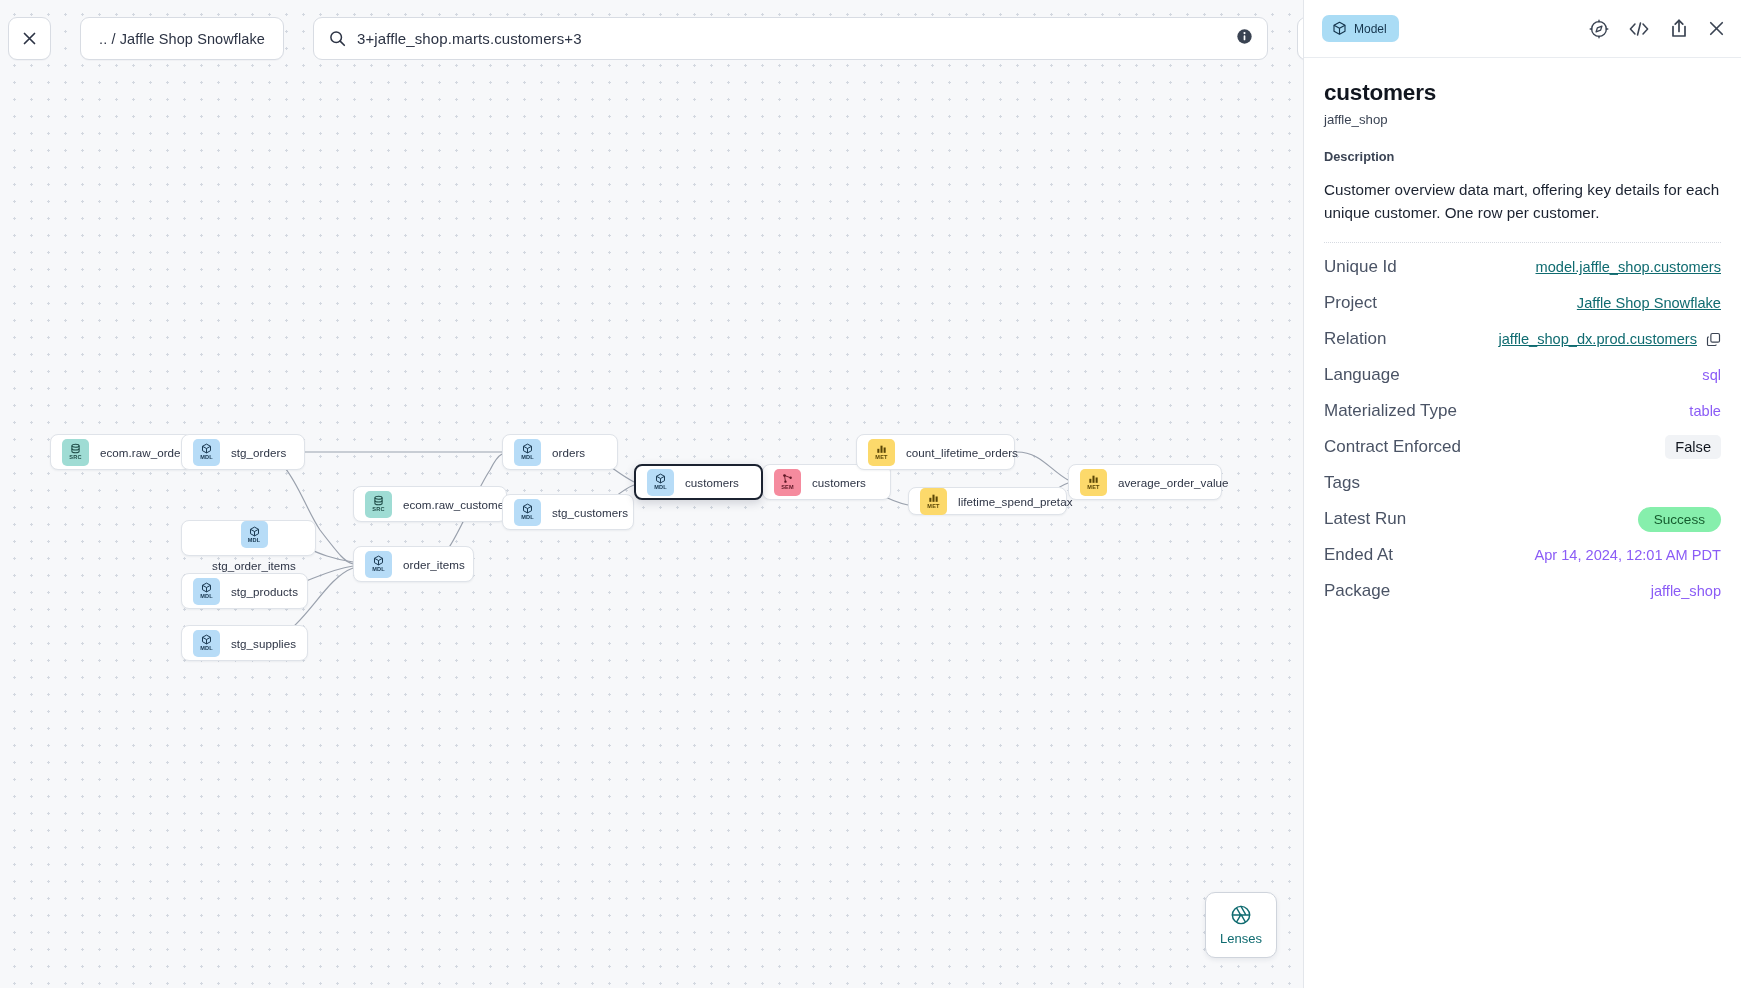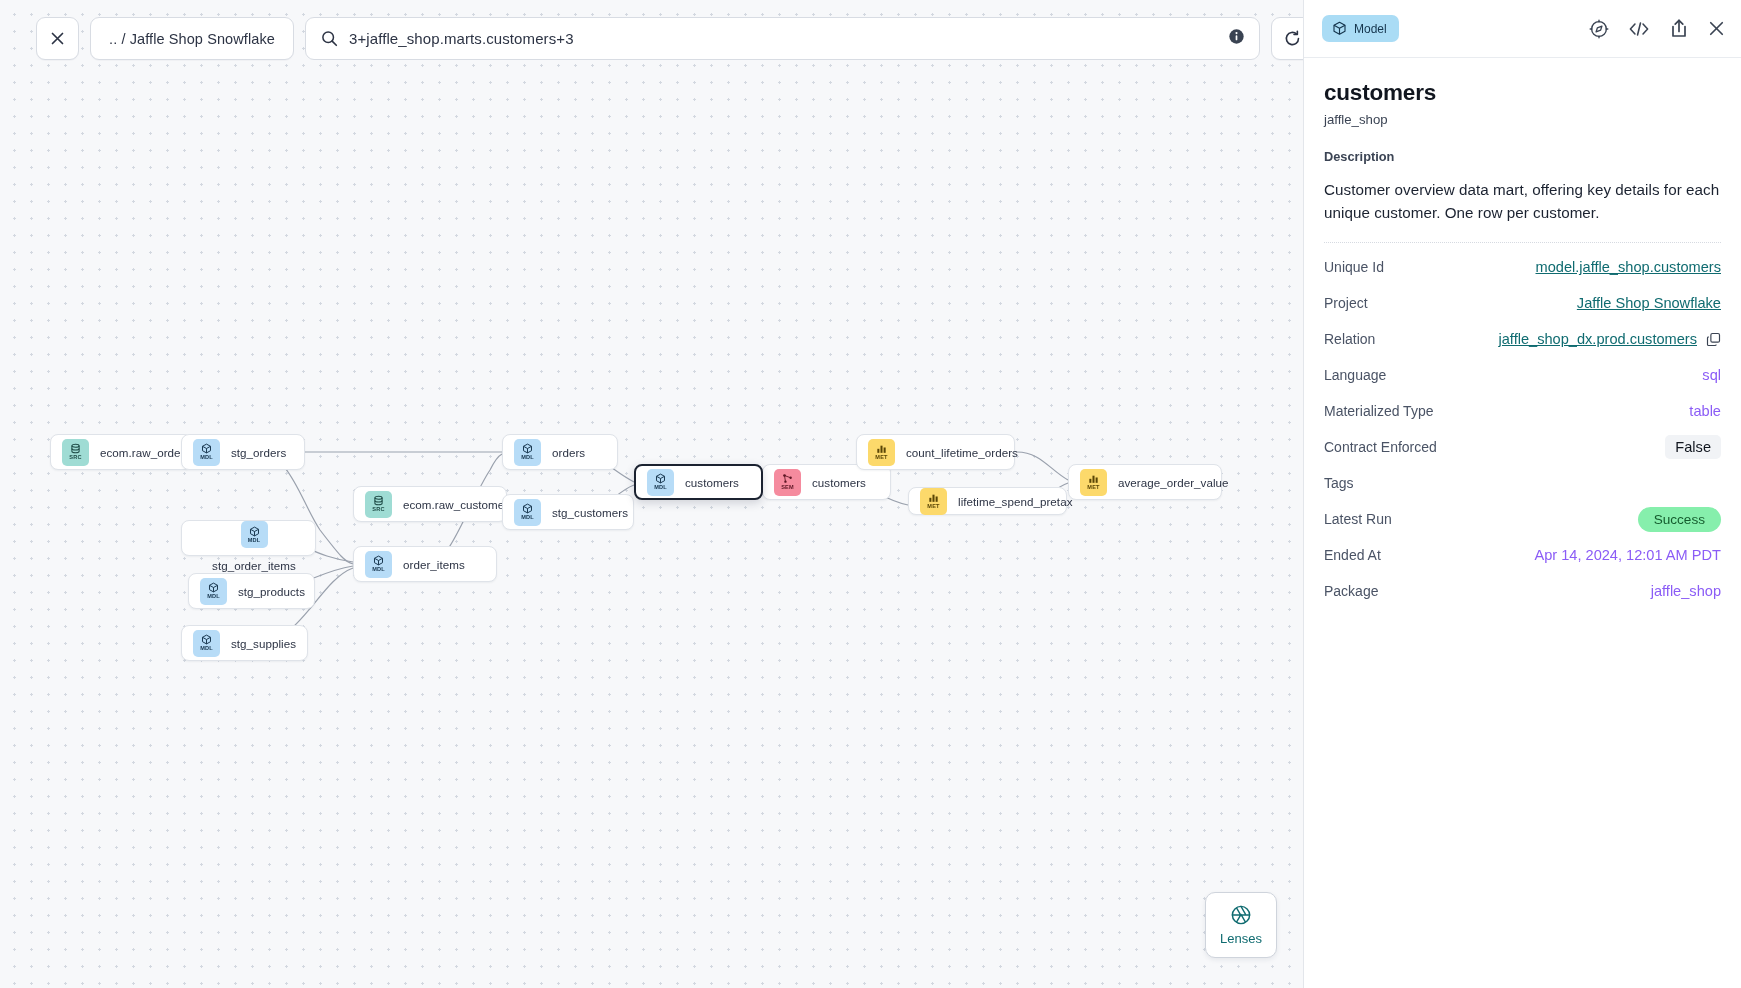--- a/index.html
+++ b/index.html
@@ -18,22 +18,22 @@
     width: 1303px; height: 988px;
     background-color: #f7f8fa;
     background-image: radial-gradient(circle, #d3d8e0 1px, transparent 1.1px);
     background-size: 17px 17px;
     background-position: 6px 6px;
     overflow: hidden;
   }
 
   
   .toolbar {
-    position: absolute; top: 17px; left: 36px;
-    display: flex; align-items: center; gap: 11px;
+    position: absolute; top: 17px; left: 8px;
+    display: flex; align-items: center; gap: 29px;
     z-index: 20;
   }
   .tb-btn {
     height: 43px; min-width: 43px;
     background: #ffffff;
     border: 1px solid #d8dce3;
     border-radius: 9px;
     display: flex; align-items: center; justify-content: center;
     cursor: pointer;
     box-shadow: 0 1px 1px rgba(20,30,60,.03);
@@ -137,21 +137,21 @@
 
   .panel-body { padding: 22px 20px 0 20px; overflow-y:auto; flex:1; }
   .sec-label { font-size: 12.8px; font-weight:700; color:#3b4454; }
   .desc { font-size: 15.2px; color:#1b2230; line-height: 1.52; margin-top: 14px; letter-spacing:.05px; }
   .divider { border-top: 1px dotted #d6dae1; margin: 18px 0 6px 0; }
 
   .row {
     display:flex; align-items:center; justify-content:space-between;
     min-height: 36px; padding: 5px 0; gap: 12px;
   }
-  .row .k { font-size: 14px; color:#4a5365; white-space:nowrap; }
+  .row .k { font-size: 17px; color:#4a5365; white-space:nowrap; }
   .row .v { font-size: 14.6px; color:#8b5cf6; text-align:right; }
   .row .v.link { color:#0f6b70; text-decoration: underline; cursor:pointer; }
   .row .v.chip {
     background:#f1f3f6; border-radius:5px; padding: 4px 10px; color:#11161f;
   }
   .row .v.pill {
     background:#86efac; color:#155c2e; border-radius:13px; padding: 5px 16px; font-size:13.6px;
   }
   .vwrap { display:flex; align-items:center; gap:9px; justify-content:flex-end; }
   .copy-ic { cursor:pointer; display:flex; }
@@ -206,21 +206,21 @@
         <div class="node" style="left: 181px; top: 520px; width: 135px; height: 36px; flex-direction: column;">
           <span class="badge mdl">
             <svg width="11" height="11" viewBox="0 0 14 14">
               <path d="M7 1.4 L12.1 4.2 L12.1 9.8 L7 12.6 L1.9 9.8 L1.9 4.2 Z" fill="none" stroke="currentColor" stroke-width="1.25" stroke-linejoin="round"></path>
               <path d="M1.9 4.2 L7 7 L12.1 4.2 M7 7 L7 12.6" fill="none" stroke="currentColor" stroke-width="1.25"></path>
             </svg>
             <span class="bt">MDL</span>
           </span>
           <span class="nlabel">stg_order_items</span>
         </div>
-        <div class="node" style="left: 181px; top: 573px; width: 127px; height: 36px; margin-left: 7px;">
+        <div class="node" style="left: 181px; top: 573px; width: 127px; height: 36px;">
           <span class="badge mdl">
             <svg width="11" height="11" viewBox="0 0 14 14">
               <path d="M7 1.4 L12.1 4.2 L12.1 9.8 L7 12.6 L1.9 9.8 L1.9 4.2 Z" fill="none" stroke="currentColor" stroke-width="1.25" stroke-linejoin="round"></path>
               <path d="M1.9 4.2 L7 7 L12.1 4.2 M7 7 L7 12.6" fill="none" stroke="currentColor" stroke-width="1.25"></path>
             </svg>
             <span class="bt">MDL</span>
           </span>
           <span class="nlabel">stg_products</span>
         </div>
         <div class="node" style="left: 181px; top: 625px; width: 127px; height: 36px;">
@@ -237,21 +237,21 @@
           <span class="badge src">
             <svg width="11" height="11" viewBox="0 0 14 14">
               <ellipse cx="7" cy="3.4" rx="4.6" ry="1.9" fill="none" stroke="currentColor" stroke-width="1.3"></ellipse>
               <path d="M2.4 3.4 L2.4 10.4 C2.4 11.4 4.5 12.3 7 12.3 C9.5 12.3 11.6 11.4 11.6 10.4 L11.6 3.4" fill="none" stroke="currentColor" stroke-width="1.3"></path>
               <path d="M2.4 7 C2.4 8 4.5 8.9 7 8.9 C9.5 8.9 11.6 8 11.6 7" fill="none" stroke="currentColor" stroke-width="1.3"></path>
             </svg>
             <span class="bt">SRC</span>
           </span>
           <span class="nlabel">ecom.raw_customers</span>
         </div>
-        <div class="node" style="left: 353px; top: 546px; width: 144px; height: 36px;">
+        <div class="node" style="left: 353px; top: 546px; width: 121px; height: 36px;">
           <span class="badge mdl">
             <svg width="11" height="11" viewBox="0 0 14 14">
               <path d="M7 1.4 L12.1 4.2 L12.1 9.8 L7 12.6 L1.9 9.8 L1.9 4.2 Z" fill="none" stroke="currentColor" stroke-width="1.25" stroke-linejoin="round"></path>
               <path d="M1.9 4.2 L7 7 L12.1 4.2 M7 7 L7 12.6" fill="none" stroke="currentColor" stroke-width="1.25"></path>
             </svg>
             <span class="bt">MDL</span>
           </span>
           <span class="nlabel">order_items</span>
         </div>
         <div class="node" style="left: 502px; top: 434px; width: 116px; height: 36px;">

